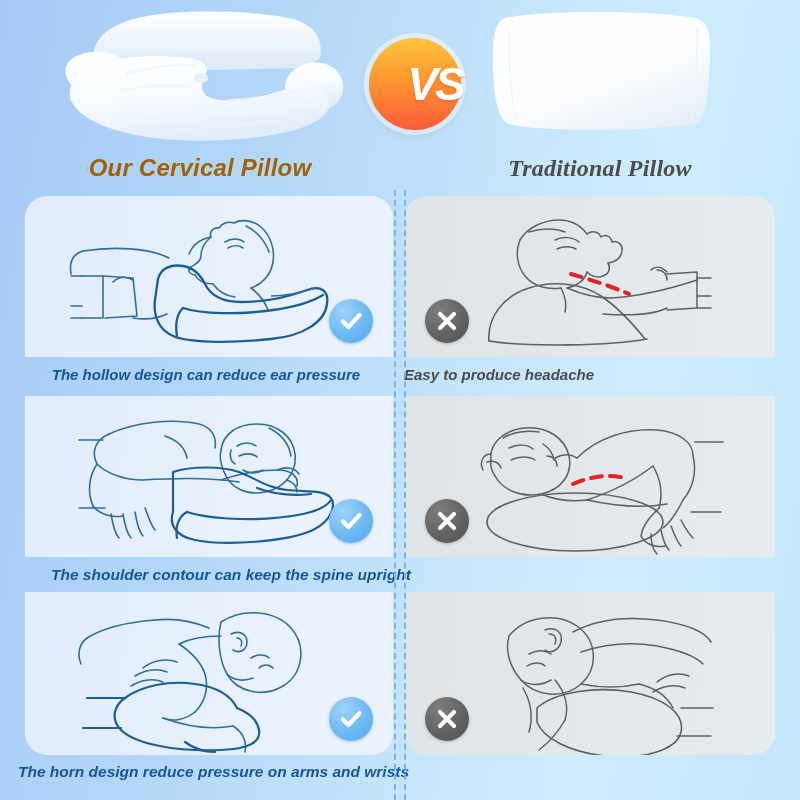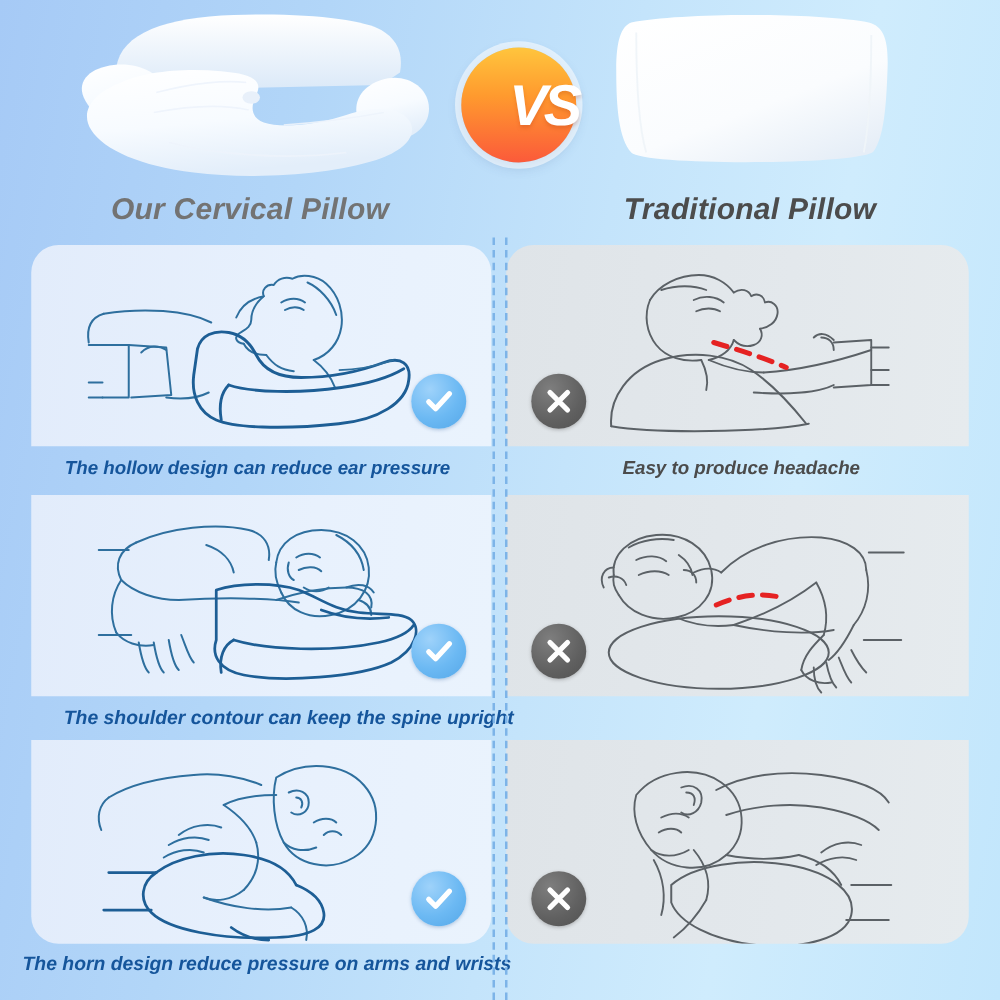--- a/index.html
+++ b/index.html
@@ -21,33 +21,33 @@
     left: 0; top: 0;
     width: 800px; height: 190px;
   }
   .hero-col {
     position: absolute;
     top: 0;
     width: 390px;
     height: 190px;
   }
   .hero-col.left  { left: 5px; }
-  .hero-col.right { left: 405px; }
+  .hero-col.right { left: 405px; font-family: Liberation Serif, serif; }
 
   .hero-title {
     position: absolute;
     left: 0; bottom: 8px;
     width: 390px;
     text-align: center;
     font-size: 24px;
     font-style: italic;
     font-weight: bold;
     letter-spacing: .2px;
   }
-  .hero-title.blue { color: #737373; }
+  .hero-title.blue { color: #a16207; }
   .hero-title.gray { color: #4c4c4c; }
 
   
   .hero-art {
     position: absolute;
     left: 0; top: 2px;
     width: 390px; height: 145px;
   }
 
   
@@ -165,21 +165,21 @@
   }
   .caption.left {
     left: 18px;
     width: 376px;
     text-align: center;
     color: #15559b;
   }
   .caption.right {
     left: 404px;
     width: 378px;
-    text-align: center;
+    text-align: left;
     color: #4b4b4b;
   }
   .caption.tight { font-size: 15.5px; }
 </style>
 </head>
 <body>
 
 <div class="hero">
 
   <div class="hero-col left">

